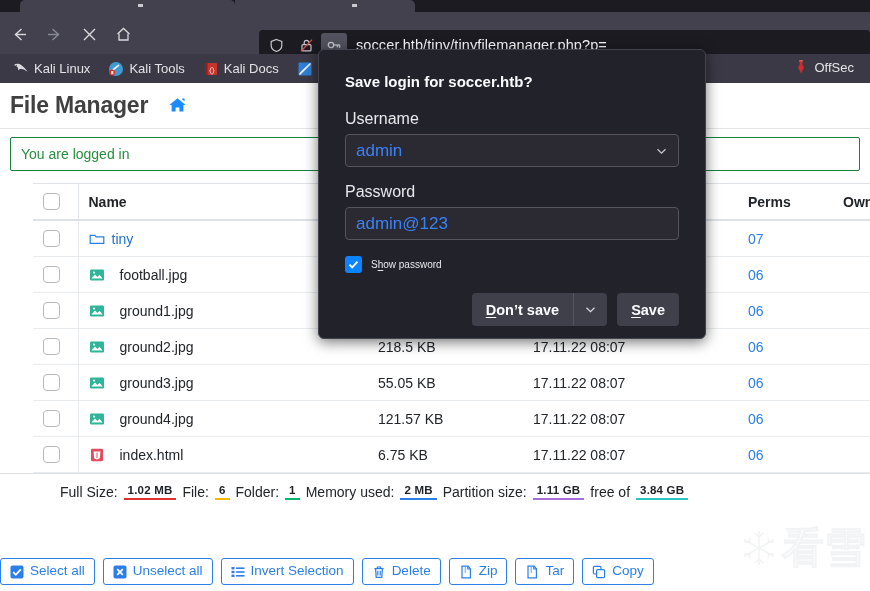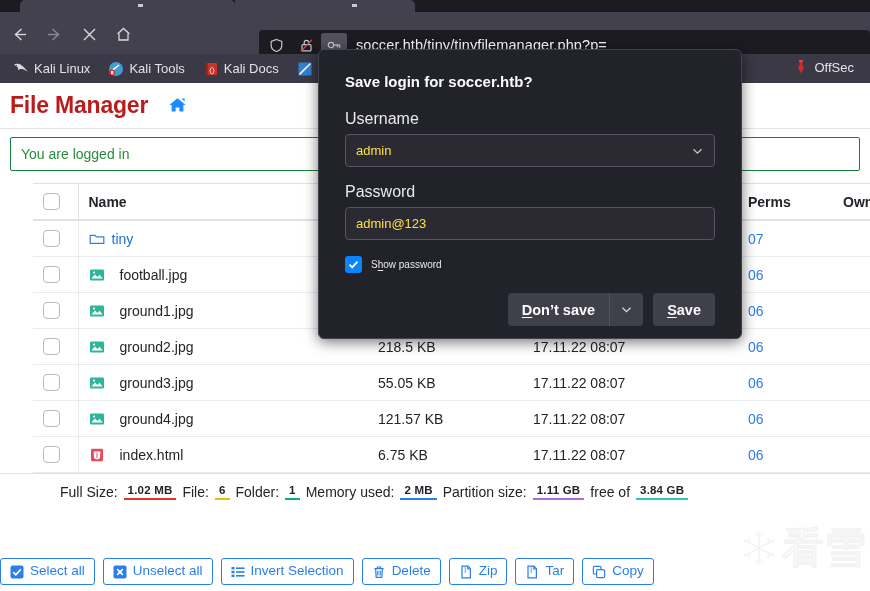--- a/index.html
+++ b/index.html
@@ -96,21 +96,21 @@
     overflow: hidden;
   }
   .fm-header {
     height: 46px;
     display: flex; align-items: center;
     padding-left: 10px;
     border-bottom: 1px solid #e4e4e4;
     background: #fff;
   }
   .fm-title {
-    font-size: 23px; font-weight: bold; color: #b91c1c;
+    font-size: 23px; font-weight: bold; color: #404040;
     letter-spacing: -.2px;
   }
   .fm-home { margin-left: 20px; color: #1a8cff; display:flex; }
 
   .alert {
     margin: 8px 10px 0 10px;
     border: 1px solid #17803d;
     background: #fff;
     color: #2a8c3f;
     font-size: 14px;
@@ -212,21 +212,21 @@
     font-size: 42px;
     color: transparent;
     -webkit-text-stroke: 2px #e9eaec;
     font-family: "DejaVu Sans", sans-serif;
     line-height: 1;
   }
 
   
   .doorhanger {
     position: absolute; left: 318px; top: 49px;
-    width: 424px; height: 290px;
+    width: 388px; height: 290px;
     background: #22222b;
     border: 1px solid #43434f;
     border-radius: 6px;
     box-shadow: 0 3px 14px rgba(0,0,0,.55);
     padding: 16px 26px 16px 26px;
     z-index: 50;
   }
   .dh-title {
     color: #fbfbfe;
     font-size: 15px;
@@ -242,22 +242,22 @@
     position: relative;
     height: 33px;
     background: #2b2a33;
     border: 1px solid #55545f;
     border-radius: 4px;
     display: flex; align-items: center;
     padding: 0 10px;
     margin-bottom: 16px;
   }
   .dh-field .val {
-    color: #fde047;
-    font-size: 13px;
+    color: #3b82f6;
+    font-size: 17px;
   }
   .dh-chev {
     position: absolute; right: 10px; top: 50%;
     transform: translateY(-50%);
     color: #c7c7d1;
     display: flex;
   }
   .dh-showrow {
     display: flex; align-items: center; gap: 9px;
     margin-top: 2px; margin-bottom: 20px;

